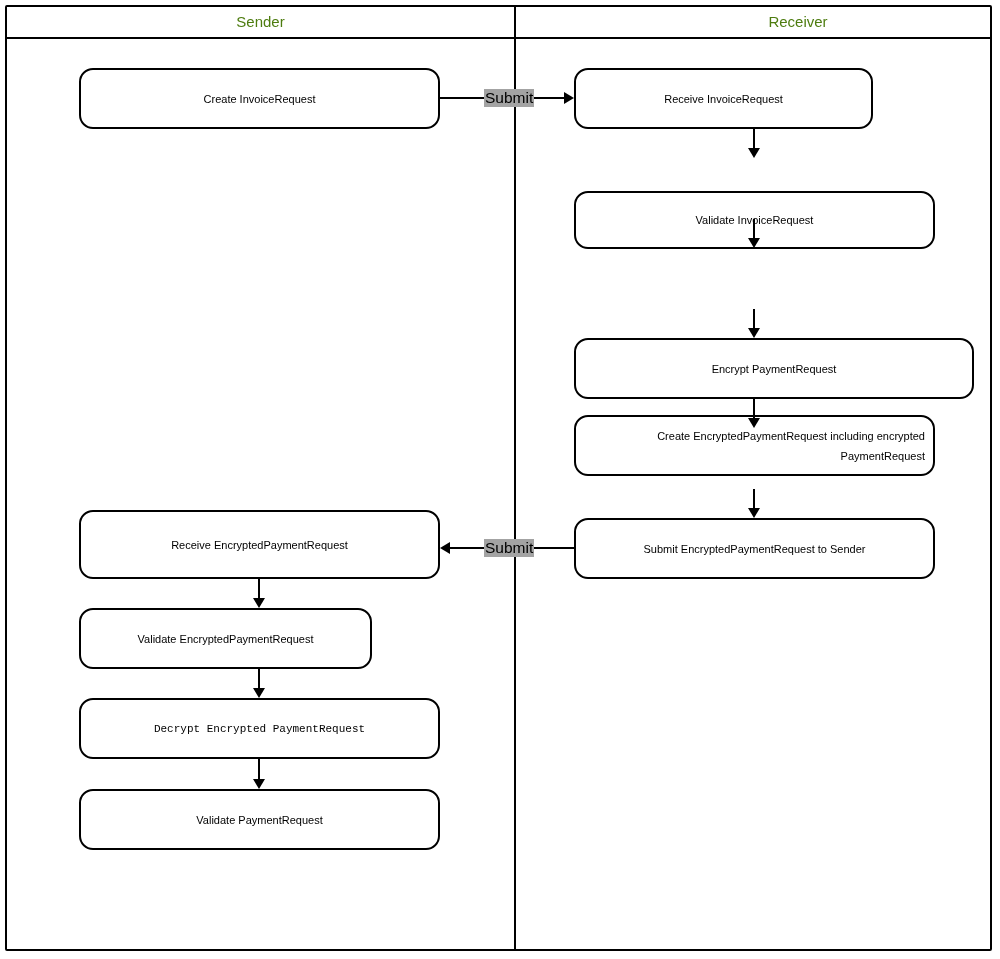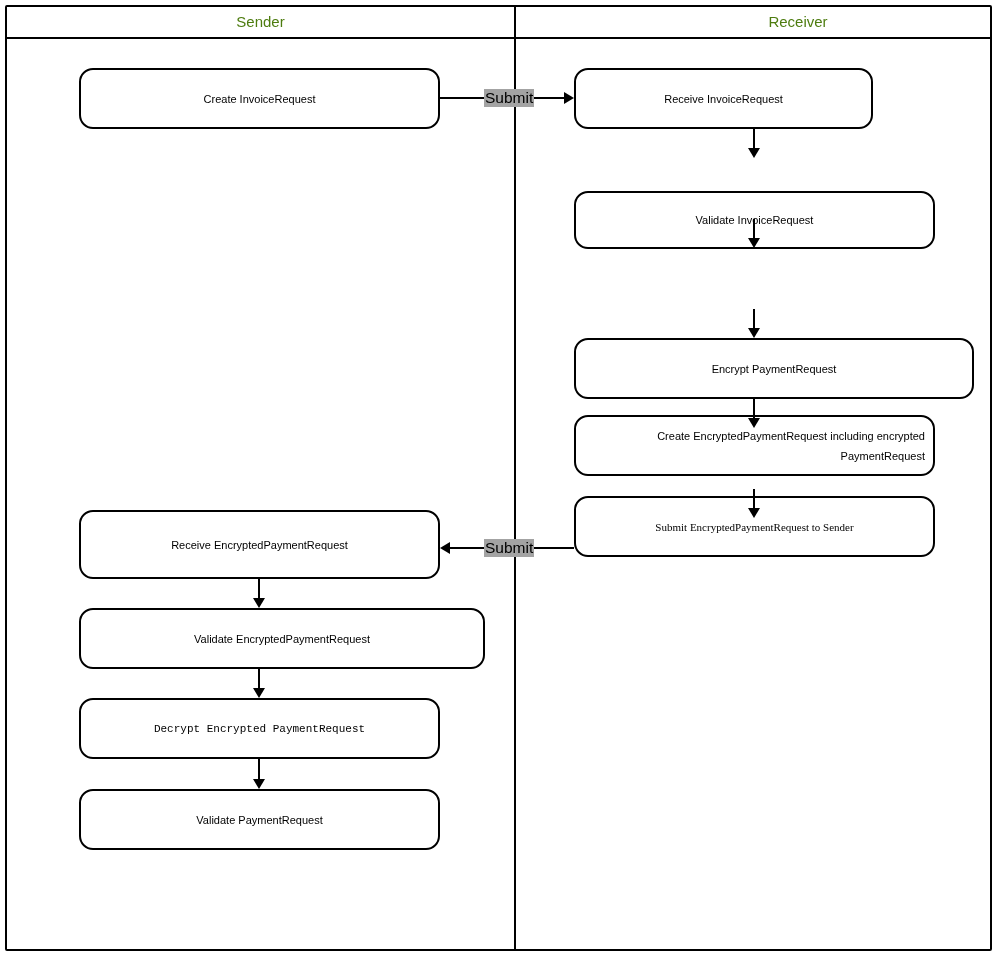--- a/index.html
+++ b/index.html
@@ -130,36 +130,36 @@
   <div class="header-rule"></div>
   <div class="lane-divider"></div>
 
   <div class="lane-title sender">Sender</div>
   <div class="lane-title receiver">Receiver</div>
 
   <div class="node" style="left:79px; top:68px; width:361px; height:61px;">Create InvoiceRequest</div>
 
   <div class="node" style="left:79px; top:510px; width:361px; height:69px;">Receive EncryptedPaymentRequest</div>
 
-  <div class="node" style="left:79px; top:608px; width:406px; height:61px;">Validate EncryptedPaymentRequest</div>
+  <div class="node" style="left:79px; top:608px; width:293px; height:61px;">Validate EncryptedPaymentRequest</div>
 
   <div class="node" style="left:79px; top:698px; width:361px; height:61px;font-family:Liberation Mono, monospace;">Decrypt Encrypted PaymentRequest</div>
 
   <div class="node" style="left:79px; top:789px; width:361px; height:61px;">Validate PaymentRequest</div>
 
   <div class="node" style="left:574px; top:68px; width:299px; height:61px;">Receive InvoiceRequest</div>
 
   <div class="node" style="left:574px; top:158px; width:361px; height:58px;margin-top:33px;">Validate InvoiceRequest</div>
 
 
   <div class="node" style="left:574px; top:338px; width:400px; height:61px;">Encrypt PaymentRequest</div>
 
   <div class="node" style="left:574px; top:415px; width:361px; height:61px;">Create EncryptedPaymentRequest including encrypted PaymentRequest</div>
 
-  <div class="node" style="left:574px; top:496px; width:361px; height:61px;font-family:Liberation Serif, serif;">Submit EncryptedPaymentRequest to Sender</div>
+  <div class="node" style="left:574px; top:518px; width:361px; height:61px;">Submit EncryptedPaymentRequest to Sender</div>
 
   <div class="h-conn" style="left:440px; top:97px; width:124px;"></div>
   <div class="h-arrowhead-right" style="left:564px; top:92px;"></div>
   <div class="edge-label" style="left:484px; top:89px;">Submit</div>
 
   <div class="v-conn" style="left:753px; top:129px; height:21px;"></div>
   <div class="v-arrowhead" style="left:748px; top:148px;"></div>
 
   <div class="v-conn" style="left:753px; top:219px; height:21px;"></div>
   <div class="v-arrowhead" style="left:748px; top:238px;"></div>

